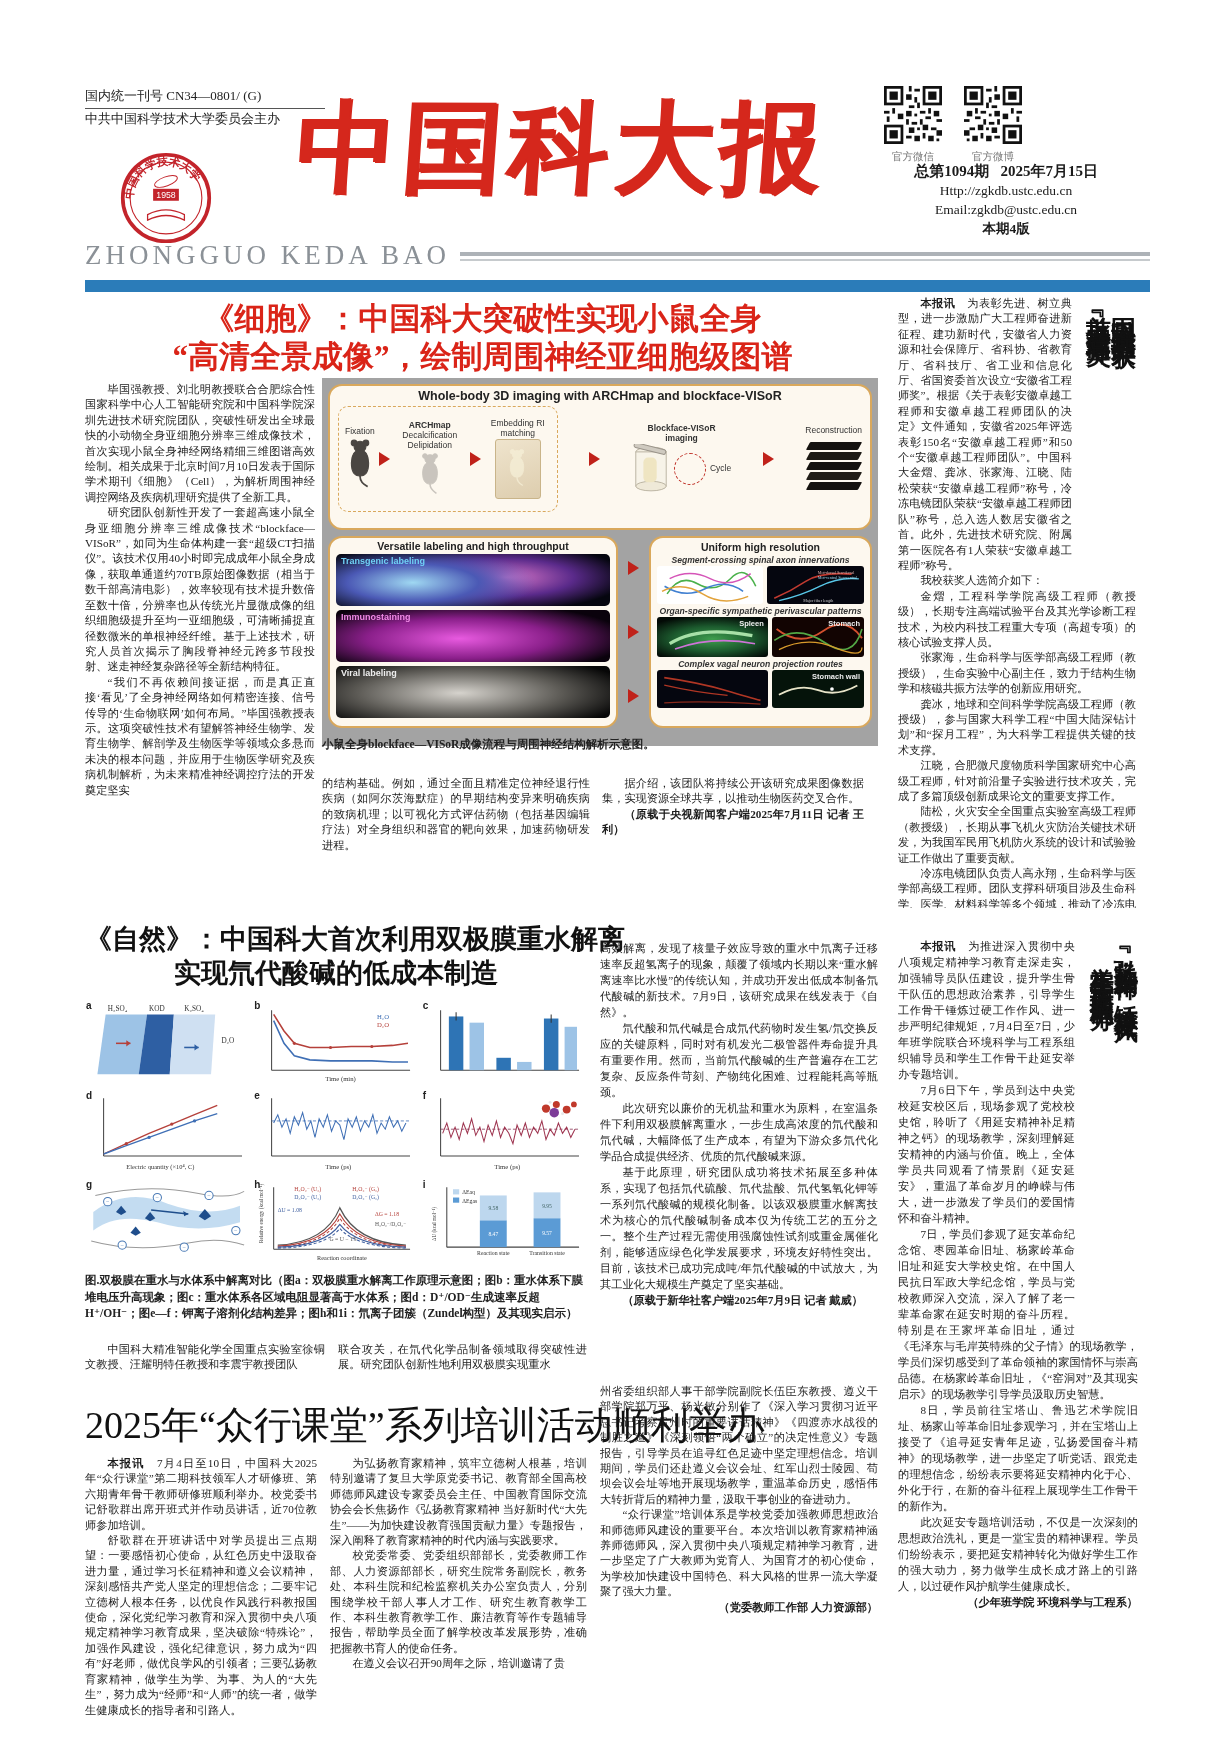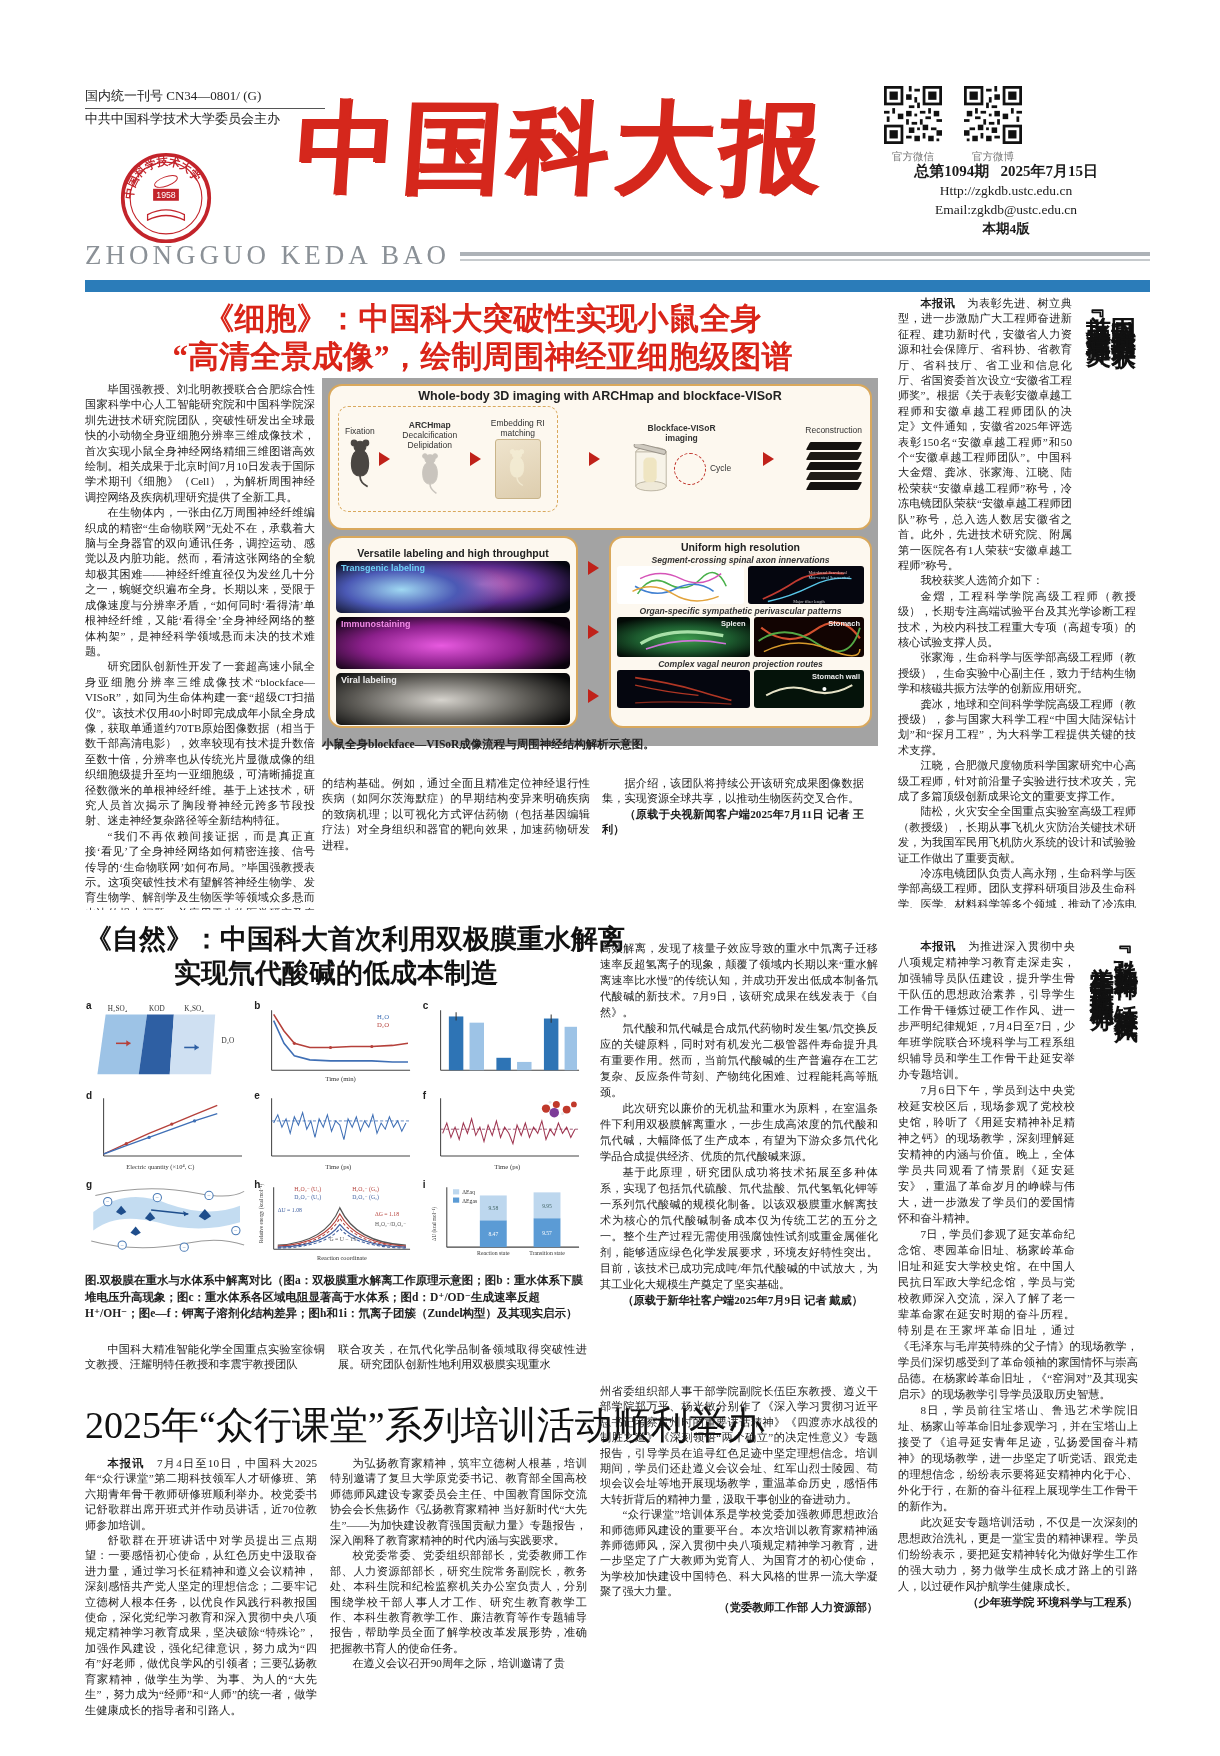--- a/index.html
+++ b/index.html
@@ -147,21 +147,20 @@
 <div class="abs dblrule" style="left:460px;top:252px;width:690px;"></div>
 <div class="abs bluebar" style="left:85px;top:280px;width:1065px;"></div>
 
 <div class="abs hl-red" style="left:85px;top:300px;width:795px;">
   <div>《细胞》：中国科大突破性实现小鼠全身</div>
   <div>“高清全景成像”，绘制周围神经亚细胞级图谱</div>
 </div>
 
 <div class="abs bt" style="left:85px;top:382px;width:230px;height:528px;overflow:hidden;">
   <p>毕国强教授、刘北明教授联合合肥综合性国家科学中心人工智能研究院和中国科学院深圳先进技术研究院团队，突破性研发出全球最快的小动物全身亚细胞分辨率三维成像技术，首次实现小鼠全身神经网络精细三维图谱高效绘制。相关成果于北京时间7月10日发表于国际学术期刊《细胞》（Cell），为解析周围神经调控网络及疾病机理研究提供了全新工具。</p>
-  <p>在生物体内，一张由亿万周围神经纤维编织成的精密“生命物联网”无处不在，承载着大脑与全身器官的双向通讯任务，调控运动、感觉以及内脏功能。然而，看清这张网络的全貌却极其困难——神经纤维直径仅为发丝几十分之一，蜿蜒交织遍布全身。长期以来，受限于成像速度与分辨率矛盾，“如何同时‘看得清’单根神经纤维，又能‘看得全’全身神经网络的整体构架”，是神经科学领域悬而未决的技术难题。</p>
   <p>研究团队创新性开发了一套超高速小鼠全身亚细胞分辨率三维成像技术“blockface—VISoR”，如同为生命体构建一套“超级CT扫描仪”。该技术仅用40小时即完成成年小鼠全身成像，获取单通道约70TB原始图像数据（相当于数千部高清电影），效率较现有技术提升数倍至数十倍，分辨率也从传统光片显微成像的组织细胞级提升至均一亚细胞级，可清晰捕捉直径数微米的单根神经纤维。基于上述技术，研究人员首次揭示了胸段脊神经元跨多节段投射、迷走神经复杂路径等全新结构特征。</p>
   <p>“我们不再依赖间接证据，而是真正直接‘看见’了全身神经网络如何精密连接、信号传导的‘生命物联网’如何布局。”毕国强教授表示。这项突破性技术有望解答神经生物学、发育生物学、解剖学及生物医学等领域众多悬而未决的根本问题，并应用于生物医学研究及疾病机制解析，为未来精准神经调控疗法的开发奠定坚实</p>
 </div>
 
 <div class="abs fig1" style="left:322px;top:378px;width:556px;height:368px;">
   <div class="fpanel" style="height:146px;padding:3px 8px;position:relative;">
     <div class="ftitle">Whole-body 3D imaging with ARCHmap and blockface-VISoR</div>
     <div style="display:flex;align-items:center;justify-content:space-between;height:112px;">
       <div class="dash-group" style="height:100px;">
         <div class="step">
@@ -211,21 +210,21 @@
           <div style="width:52px;height:8px;background:#1d1a14;transform:skewX(-28deg);margin:2px 0;border-radius:1px;"></div>
           <div style="width:52px;height:8px;background:#15120f;transform:skewX(-28deg);margin:2px 0;border-radius:1px;"></div>
           <div style="width:52px;height:8px;background:#221e18;transform:skewX(-28deg);margin:2px 0;border-radius:1px;"></div>
           <div style="width:52px;height:8px;background:#15120f;transform:skewX(-28deg);margin:2px 0;border-radius:1px;"></div>
         </div>
       </div>
     </div>
   </div>
 
   <div style="display:flex;gap:10px;margin-top:6px;height:192px;">
-    <div class="fpanel" style="width:250px;padding:9px 6px;">
+    <div class="fpanel" style="width:290px;padding:2px 6px;">
       <div class="stitle">Versatile labeling and high throughput</div>
       <div class="th" style="height:52px;margin-top:2px;background:radial-gradient(60% 90% at 28% 55%, #9fd8f2 0%, #4b59b5 40%, rgba(10,12,40,0) 75%),radial-gradient(55% 80% at 62% 45%, #d977c9 0%, #5a2a8a 45%, rgba(5,6,15,0) 80%),#05060f;">
         <span class="lab" style="color:#6fd0f5">Transgenic labeling</span>
       </div>
       <div class="th" style="height:52px;margin-top:4px;background:radial-gradient(75% 85% at 45% 55%, #e85ae0 0%, #8a1f8a 45%, rgba(10,2,12,0) 82%),#0a020c;">
         <span class="lab" style="color:#f08ae6">Immunostaining</span>
       </div>
       <div class="th" style="height:52px;margin-top:4px;background:radial-gradient(75% 90% at 45% 52%, #d6d3cd 0%, #5c5a55 50%, rgba(8,8,8,0) 85%),#070707;">
         <span class="lab" style="color:#eee">Viral labeling</span>
       </div>

